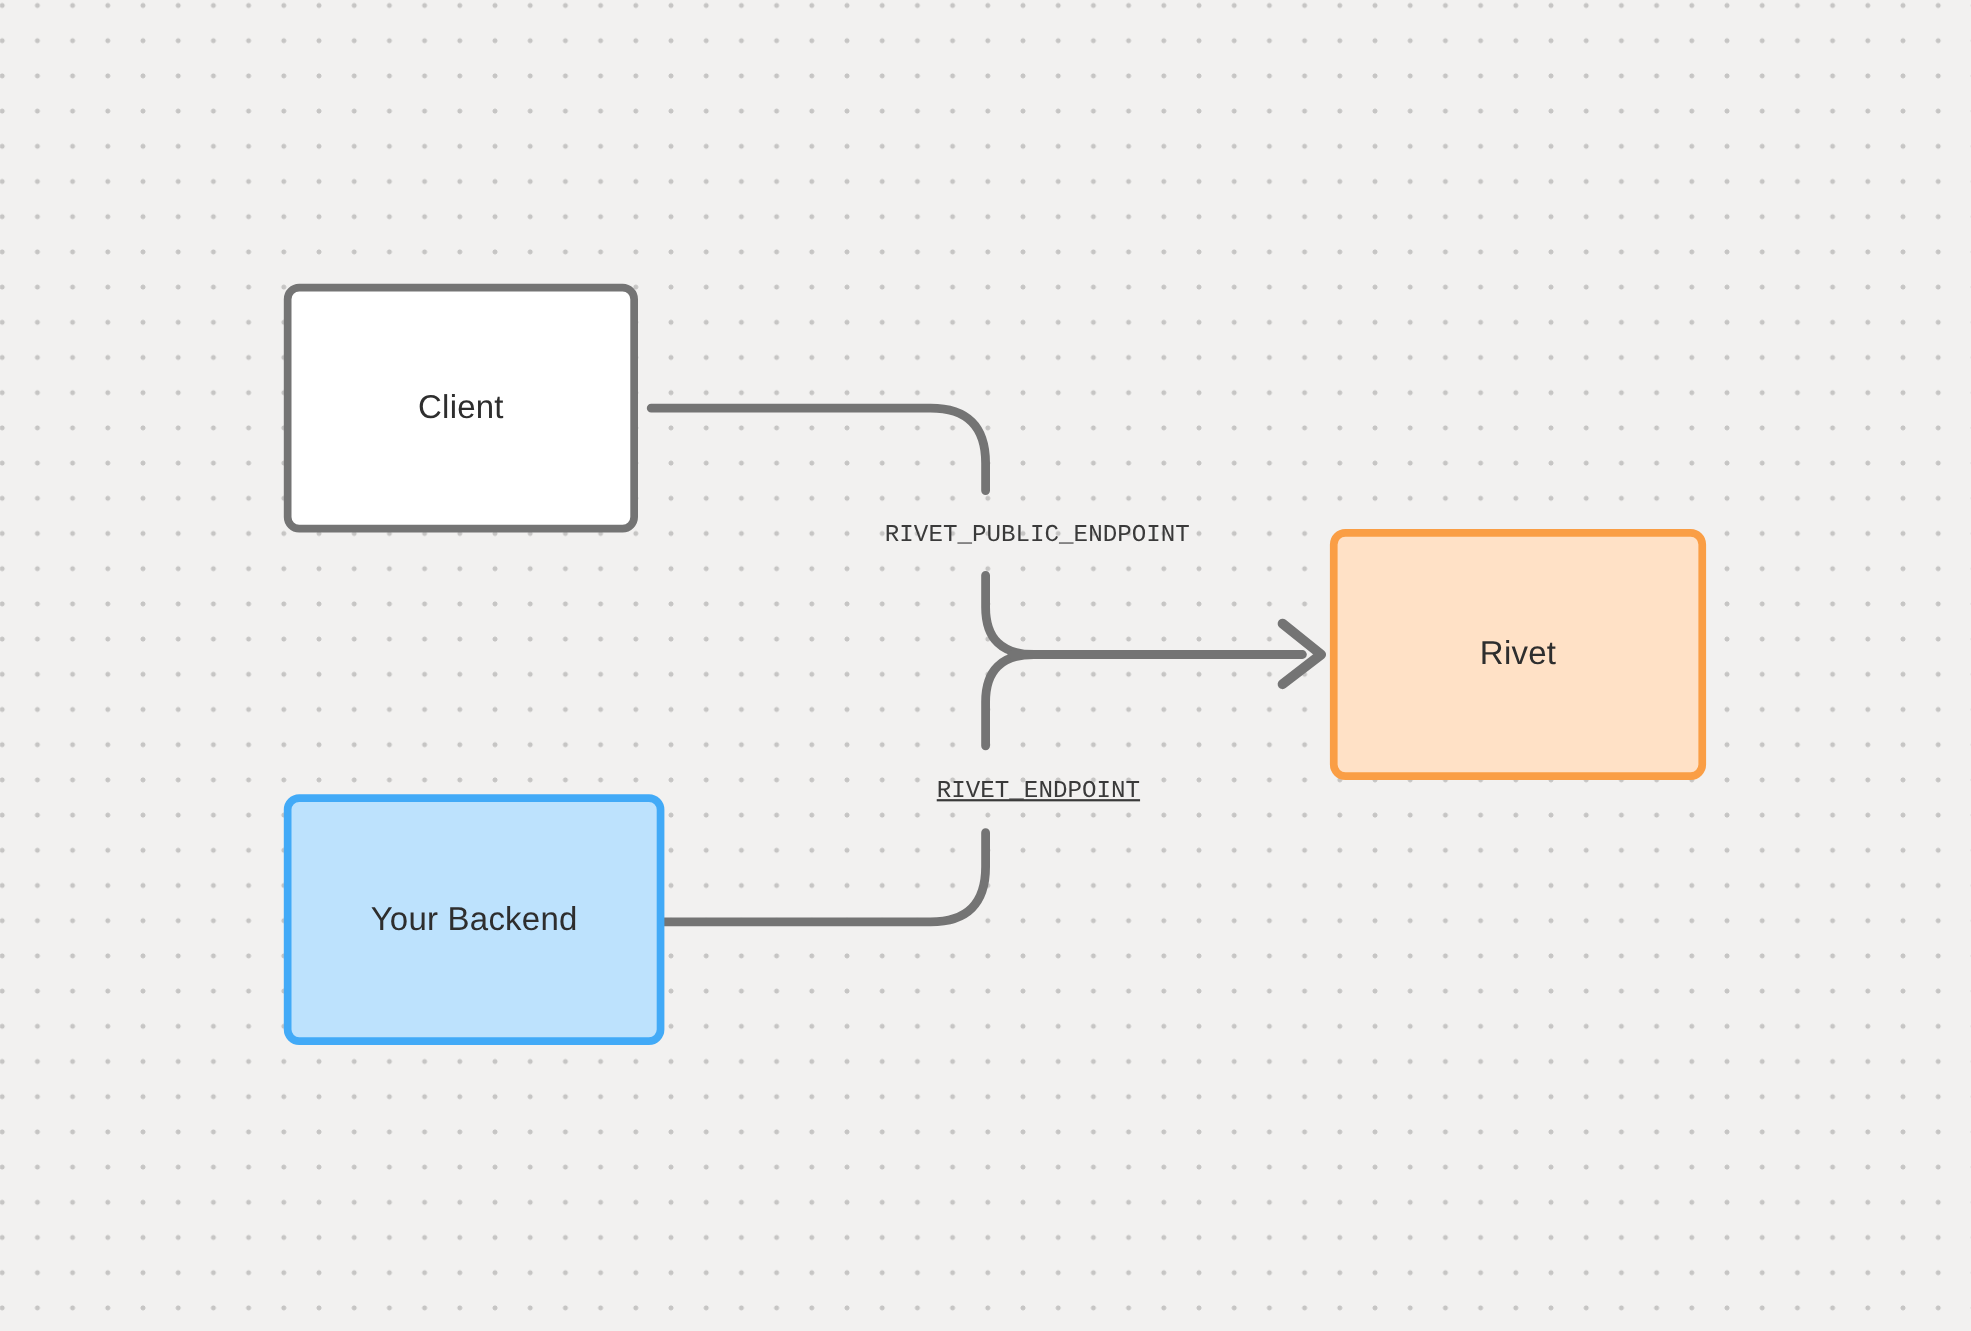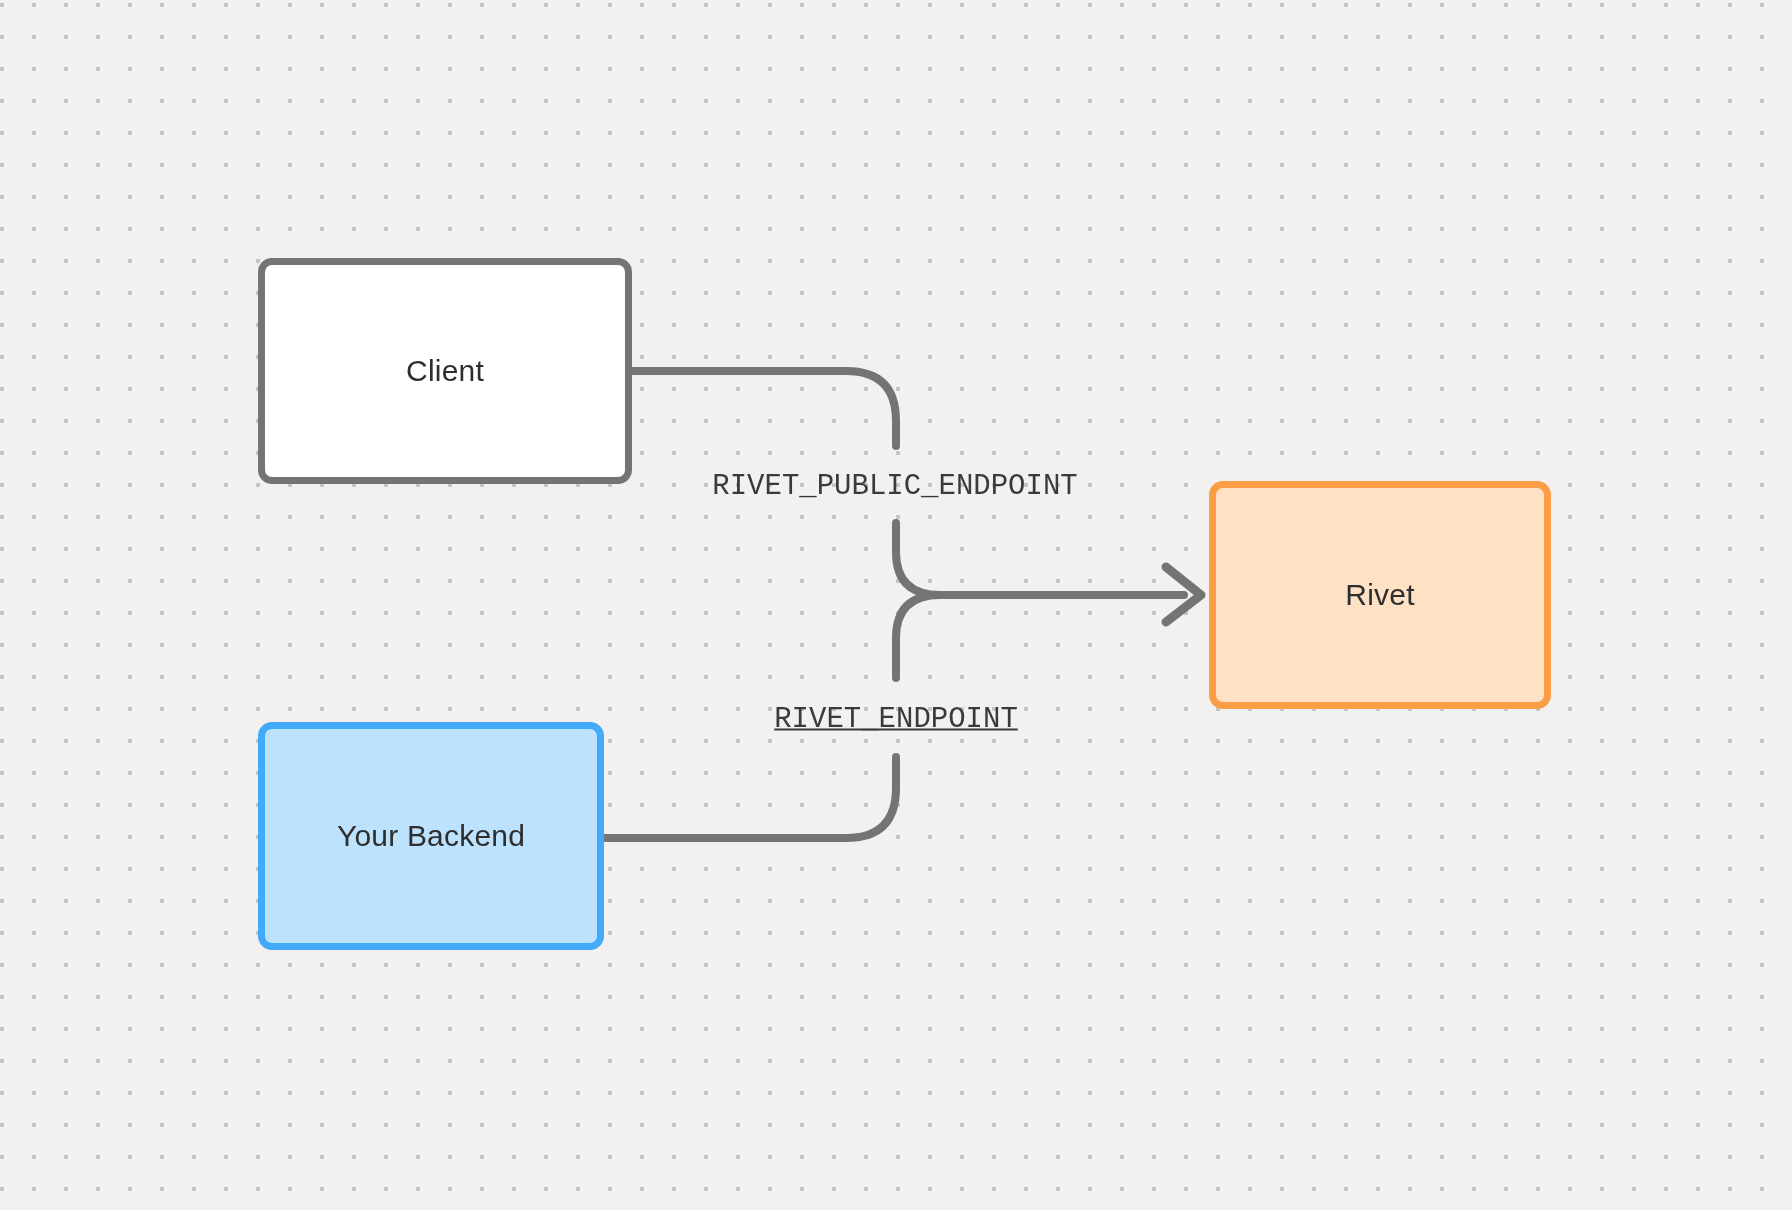--- a/index.html
+++ b/index.html
@@ -32,21 +32,21 @@
     align-items: center;
     justify-content: center;
     border-radius: 14px;
     font-size: 30px;
     font-weight: 500;
     color: #2e2e2e;
     letter-spacing: 0.2px;
   }
   .node-client {
     left: 258px; top: 258px;
-    width: 374px; height: 226px;
+    width: 322px; height: 226px;
     background: #ffffff;
     border: 7px solid #747474;
   }
   .node-backend {
     left: 258px; top: 722px;
     width: 346px; height: 228px;
     background: #bde2fd;
     border: 7px solid #42aaf7;
     text-align: center;
   }
@@ -54,24 +54,25 @@
     left: 1209px; top: 481px;
     width: 342px; height: 228px;
     background: #ffe1c6;
     border: 7px solid #fa9e45;
     align-items: center;
   }
   .edge-label {
     position: absolute;
     transform: translate(-50%, -50%);
     font-family: "Liberation Mono", "DejaVu Sans Mono", monospace;
-    font-size: 29px;
+    font-size: 22px;
     font-weight: 500;
     color: #3a3a3a;
     white-space: nowrap;
+    margin-left: 48px;
   }
   .edge-label-public { left: 895px; top: 486px; }
   .edge-label-private { left: 896px; top: 719px; text-decoration: underline; }
 </style>
 </head>
 <body>
 
 <div class="canvas">
 
   <svg class="connectors" viewBox="0 0 1792 1210" xmlns="http://www.w3.org/2000/svg">

